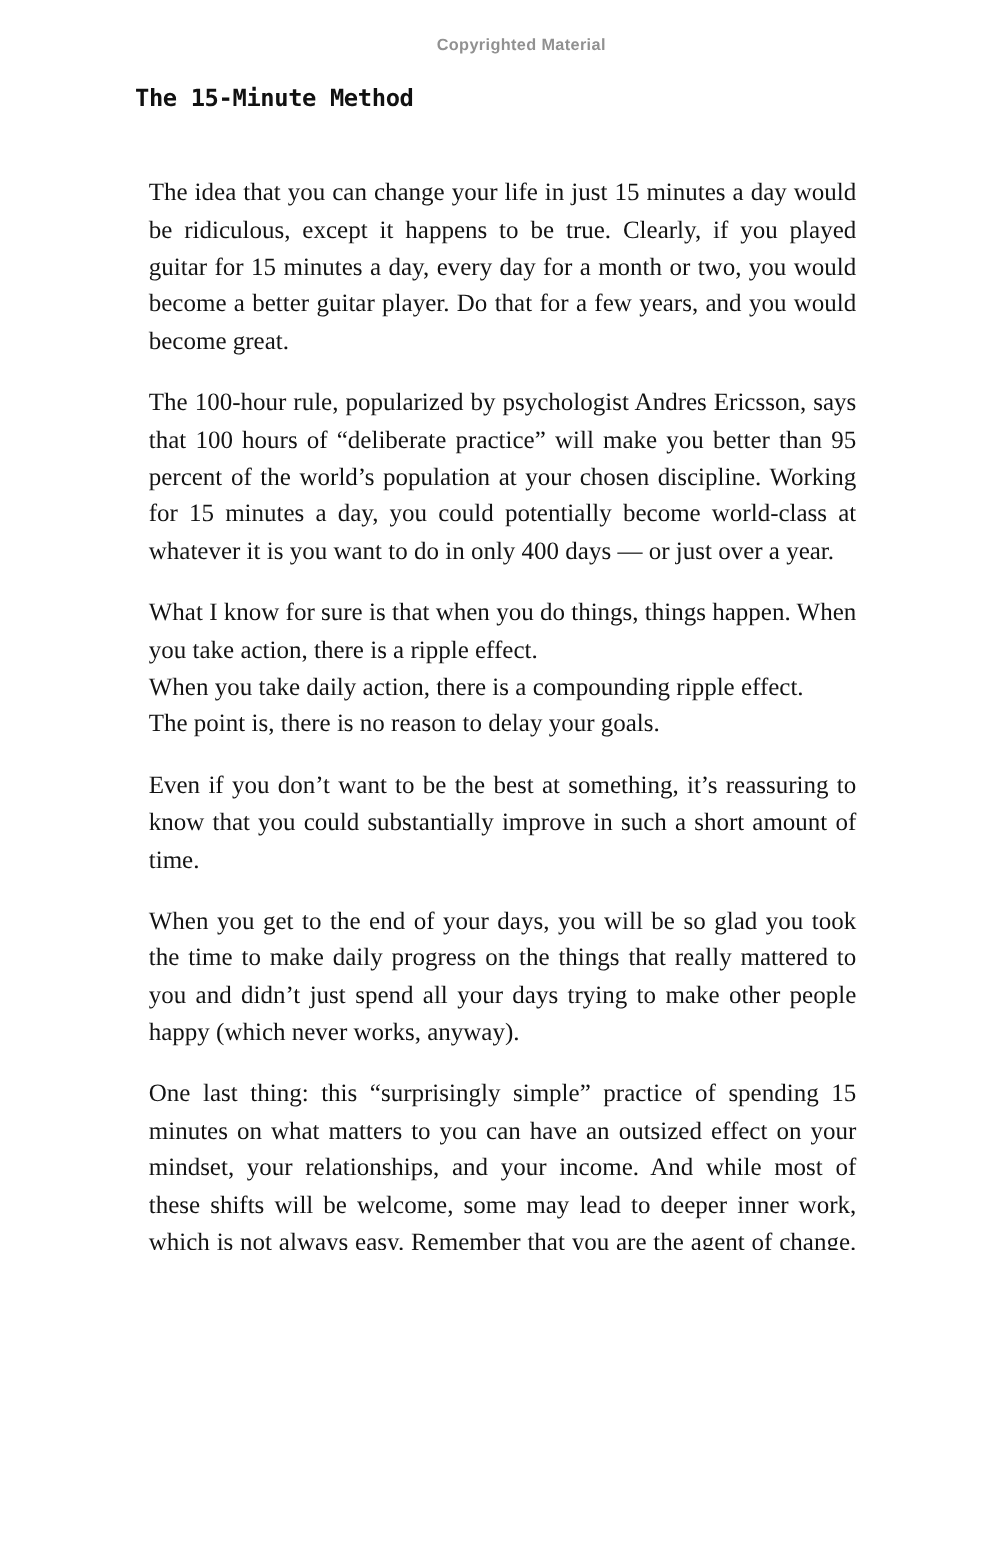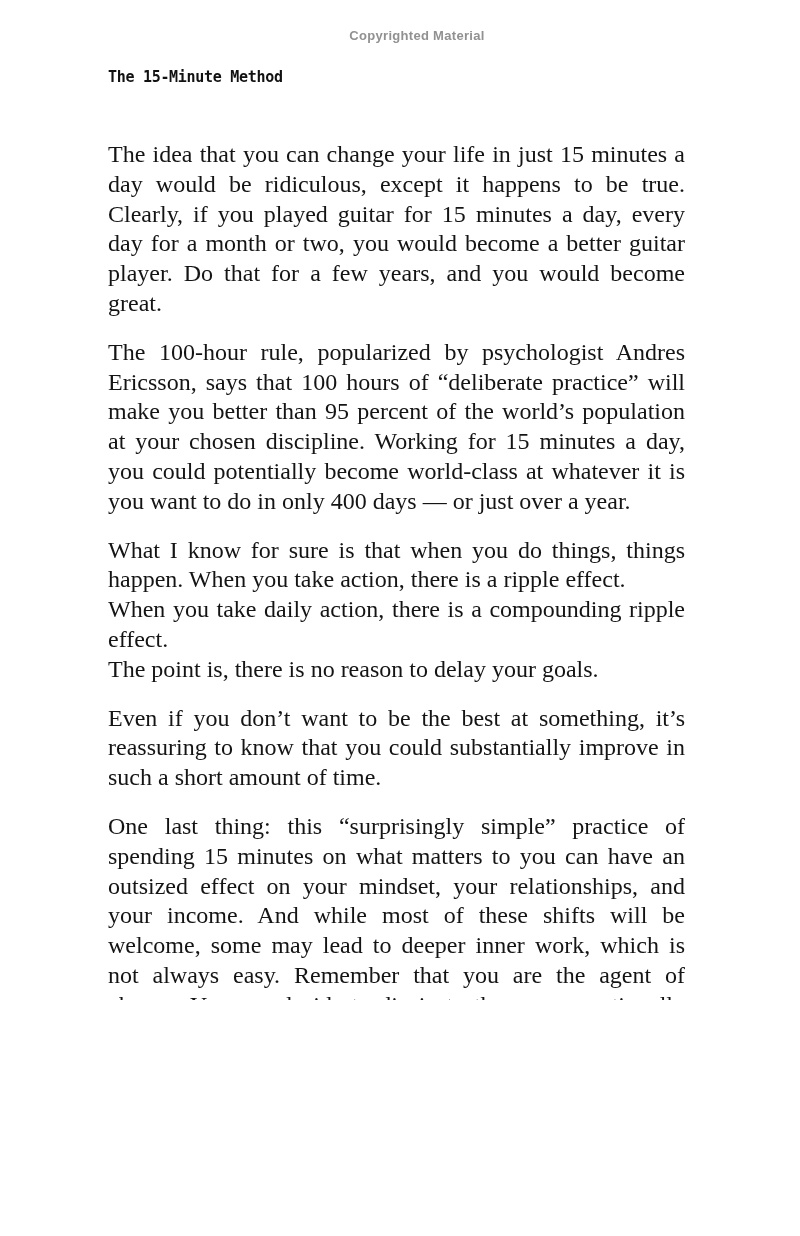--- a/index.html
+++ b/index.html
@@ -30,34 +30,34 @@
     letter-spacing: 0.3px;
   }
   .copyright.top    { top: 28px; }
   .copyright.bottom { top: 1194px; }
   .running-header {
     position: absolute;
     left: 108px;
     top: 68px;
     font-family: "DejaVu Sans Mono", monospace;
     font-weight: bold;
-    font-size: 15px;
+    font-size: 19px;
     color: #111111;
     letter-spacing: -0.3px;
     text-align: right;
   }
   .body-text {
     position: absolute;
     left: 108px;
     top: 140px;
     width: 577px;
   }
   .body-text p {
-    margin: 0 0 19px 0;
-    font-size: 24px;
+    margin: 0 0 19px 11px;
+    font-size: 20px;
     line-height: 29.8px;
     text-align: justify;
     white-space: pre-wrap;
     color: #141414;
   }
   .page-number {
     position: absolute;
     left: 108px;
     top: 1172px;
     font-family: "Liberation Serif", serif;
@@ -74,20 +74,21 @@
 
   <div class="running-header">The 15-Minute Method</div>
 
   <div class="body-text">
     <p>The idea that you can change your life in just 15 minutes a day would be ridiculous, except it happens to be true. Clearly, if you played guitar for 15 minutes a day, every day for a month or two, you would become a better guitar player. Do that for a few years, and you would become great.</p>
     <p>The 100-hour rule, popularized by psychologist Andres Ericsson, says that 100 hours of “deliberate practice” will make you better than 95 percent of the world’s population at your chosen discipline. Working for 15 minutes a day, you could potentially become world-class at whatever it is you want to do in only 400 days — or just over a year.</p>
     <p>What I know for sure is that when you do things, things happen. When you take action, there is a ripple effect.
 When you take daily action, there is a compounding ripple effect.
 The point is, there is no reason to delay your goals.</p>
     <p>Even if you don’t want to be the best at something, it’s reassuring to know that you could substantially improve in such a short amount of time.</p>
+    <p>When you get to the end of your days, you will be so glad you took the time to make daily progress on the things that really mattered to you and didn’t just spend all your days trying to make other people happy (which never works, anyway).</p>
     <p>One last thing: this “surprisingly simple” practice of spending 15 minutes on what matters to you can have an outsized effect on your mindset, your relationships, and your income. And while most of these shifts will be welcome, some may lead to deeper inner work, which is not always easy. Remember that you are the agent of change. You can decide to dig in to the more emotionally complex work or to skip the tough stuff,</p>
   </div>
 
   <div class="page-number">4</div>
 
   <div class="copyright bottom">Copyrighted Material</div>
 
 </div>
 
 </body></html>

